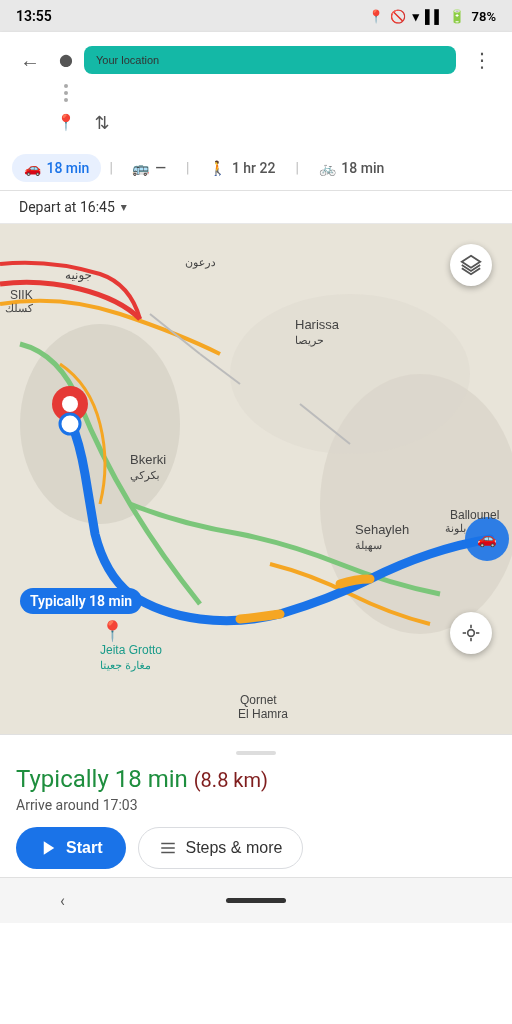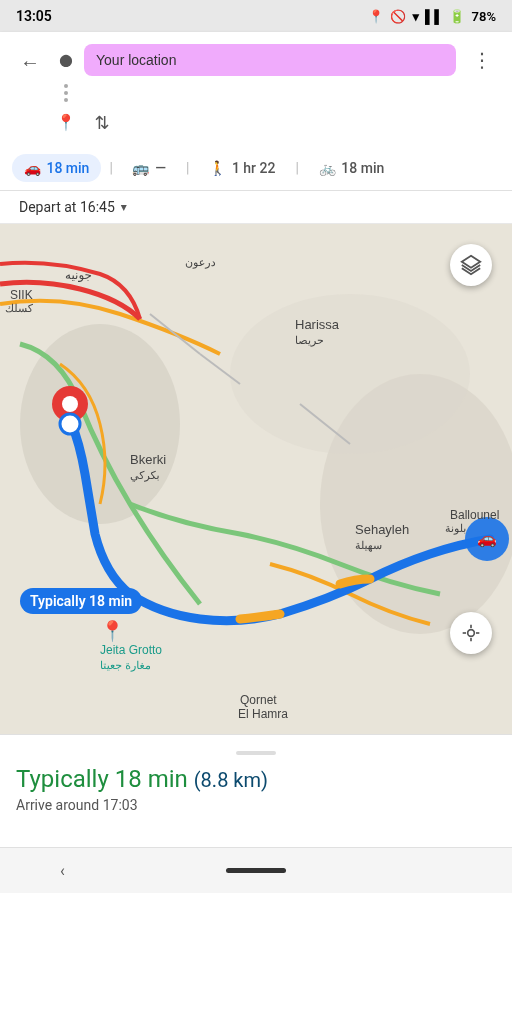--- a/index.html
+++ b/index.html
@@ -69,24 +69,24 @@
       display: flex;
       align-items: center;
       justify-content: center;
       flex-shrink: 0;
       font-size: 16px;
       color: #555;
     }
     .search-input {
       flex: 1;
       border: none;
-      background: #f0abfc;
+      background: #14b8a6;
       border-radius: 8px;
       padding: 8px 12px;
-      font-size: 14px;
+      font-size: 11px;
       color: #333;
       outline: none;
     }
     .more-btn {
       width: 36px;
       height: 36px;
       display: flex;
       align-items: center;
       justify-content: center;
       cursor: pointer;
@@ -247,28 +247,28 @@
       border-top: 1px solid #e0e0e0;
     }
     .route-title {
       font-size: 24px;
       font-weight: 400;
     }
     .route-title .green {
       color: #1e8e3e;
     }
     .route-title .gray {
-      color: #0c4a6e;
+      color: #7f1d1d;
       font-size: 20px;
     }
     .arrive-text {
       font-size: 14px;
       color: #555;
       margin-top: 4px;
-      margin-bottom: 26px;
+      margin-bottom: 14px;
     }
     .action-row {
       display: flex;
       gap: 12px;
       align-items: center;
     }
     .start-btn {
       display: flex;
       align-items: center;
       gap: 8px;
@@ -315,21 +315,21 @@
       color: #555;
       cursor: pointer;
       position: absolute;
       left: 60px;
     }
   </style>
 </head>
 <body>
 
 <div class="status-bar">
-  <span>13:05</span>
+  <span>13:55</span>
   <div class="status-right">
     <span>📍</span>
     <span>🚫</span>
     <span>▾</span>
     <span>▌▌</span>
     <span>🔋</span>
     <span>78%</span>
   </div>
 </div>
 
@@ -474,18 +474,34 @@
 
 <div class="bottom-panel">
   <div style="text-align:center; margin-bottom:8px;">
     <div style="width:40px; height:4px; background:#ddd; border-radius:2px; margin:0 auto 10px;"></div>
   </div>
   <div class="route-title">
     <span class="green">Typically 18 min</span>
     <span class="gray">(8.8 km)</span>
   </div>
   <div class="arrive-text">Arrive around 17:03</div>
+  <div class="action-row">
+    <button class="start-btn">
+      <svg width="18" height="18" viewBox="0 0 24 24" fill="white">
+        <polygon points="5,3 19,12 5,21"></polygon>
+      </svg>
+      <span>Start</span>
+    </button>
+    <button class="steps-btn">
+      <svg width="18" height="18" viewBox="0 0 24 24" fill="none" stroke="#555" stroke-width="2">
+        <line x1="3" y1="6" x2="21" y2="6"></line>
+        <line x1="3" y1="12" x2="21" y2="12"></line>
+        <line x1="3" y1="18" x2="21" y2="18"></line>
+      </svg>
+      <span>Steps &amp; more</span>
+    </button>
+  </div>
 </div>
 
 <div class="bottom-nav" style="position:relative;">
   <span class="back-nav">‹</span>
   <div class="home-indicator"></div>
 </div>
 
 </body></html>

